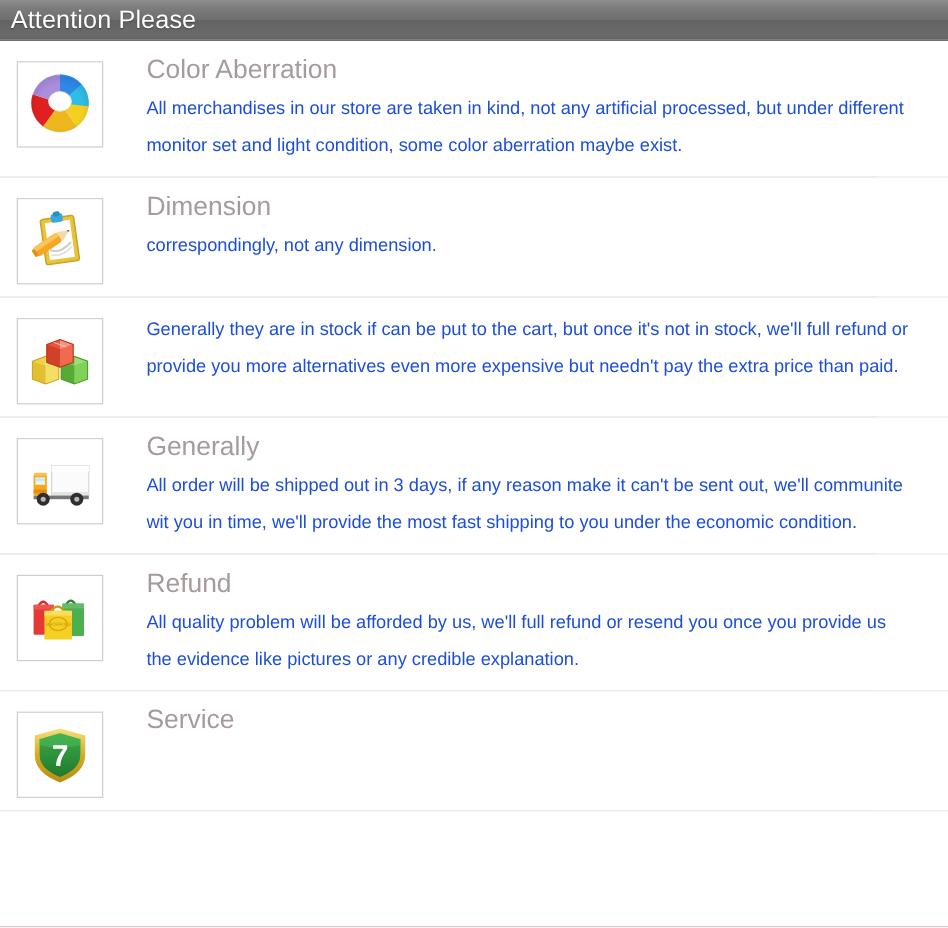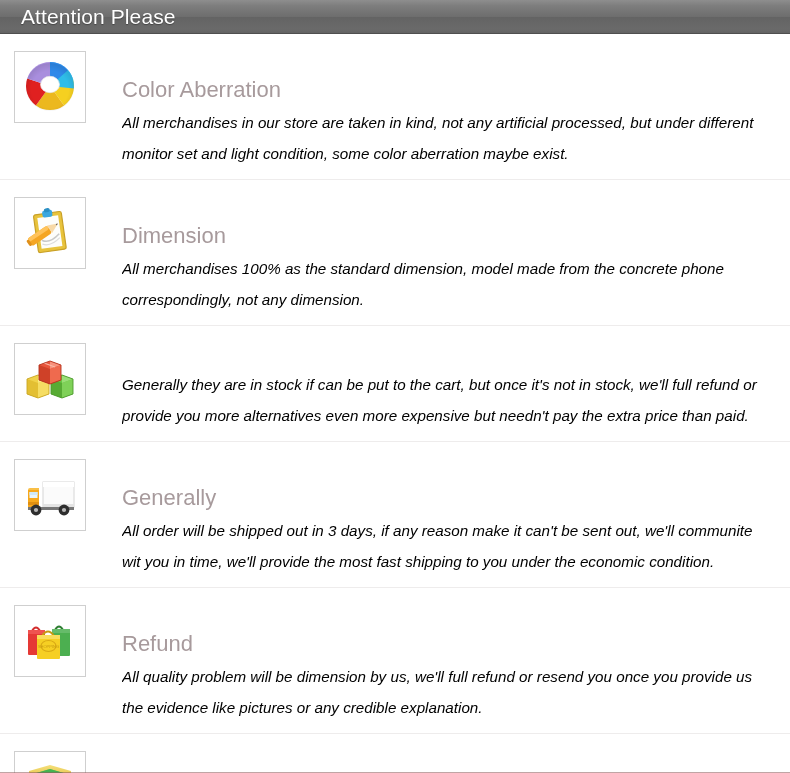--- a/index.html
+++ b/index.html
@@ -40,21 +40,21 @@
     box-sizing: border-box;
     display: flex;
     align-items: center;
     overflow: hidden;
   }
   .header-title {
     color: #ffffff;
     font-size: 21px;
     line-height: 21px;
     letter-spacing: 0.1px;
-    padding-left: 21px;
+    padding-left: 9px;
     font-weight: 400;
     text-shadow: 0 1px 1px rgba(0,0,0,0.35);
     white-space: nowrap;
   }
 
   
   .rows {
     position: relative;
     width: 790px;
   }
@@ -112,38 +112,36 @@
   }
   .icon-frame svg { display: block; }
 
   
   .text-cell {
     flex: 1 1 auto;
     padding-left: 22px;
     padding-right: 0;
     min-width: 0;
     box-sizing: border-box;
-    margin-top: 32px;
   }
   .row-title {
     color: #a79a9c;
     font-size: 22px;
     line-height: 26px;
     font-weight: 400;
     margin: 0 0 4px 0;
     white-space: nowrap;
   }
   .row-body {
-    color: #000000;
+    color: #1d4ed8;
     font-size: 15.2px;
     line-height: 31px;
     margin: 0;
     white-space: nowrap;
     overflow: hidden;
-    font-style: italic;
   }
   .row-body .ln { display: block; }
 
   .bottom-rule {
     position: absolute;
     left: 0;
     bottom: 0;
     width: 790px;
     height: 1px;
     background: #8c5b5b;
@@ -218,21 +216,20 @@
                 <path d="M28 22 L38 26.5 L28 31 Z" fill="#f7d9a8"></path>
                 <path d="M36 25.6 L38 26.5 L36 27.4 Z" fill="#5b5b5b"></path>
                 <rect x="2" y="23" width="3" height="7" rx="1.5" fill="#e0901a"></rect>
               </g>
             </svg>
           </div>
         </div>
         <div class="text-cell">
           <div class="row-title">Dimension</div>
           <div class="row-body">
-            <span class="ln">All merchandises 100% as the standard dimension, model made from the concrete phone</span>
             <span class="ln">correspondingly, not any dimension.</span>
           </div>
         </div>
       </div>
     </div>
     <div class="divider"></div>
 
     <div class="row">
       <div class="row-inner">
         <div class="icon-cell">
@@ -330,21 +327,21 @@
               <rect x="15" y="22" width="23" height="24" rx="1" fill="#f6cf23"></rect>
               <rect x="15" y="22" width="23" height="4" fill="#fadd5c"></rect>
               <ellipse cx="26.5" cy="33" rx="7.5" ry="5.5" fill="none" stroke="#d9a814" stroke-width="1.2"></ellipse>
               <text x="26.5" y="35" font-family="Liberation Sans, sans-serif" font-size="4" fill="#c79a10" text-anchor="middle">SHOPPING</text>
             </svg>
           </div>
         </div>
         <div class="text-cell">
           <div class="row-title">Refund</div>
           <div class="row-body">
-            <span class="ln">All quality problem will be dimension by us, we'll full refund or resend you once you provide us</span>
+            <span class="ln">All quality problem will be afforded by us, we'll full refund or resend you once you provide us</span>
             <span class="ln">the evidence like pictures or any credible explanation.</span>
           </div>
         </div>
       </div>
     </div>
     <div class="divider"></div>
 
     <div class="row">
       <div class="row-inner">
         <div class="icon-cell">

